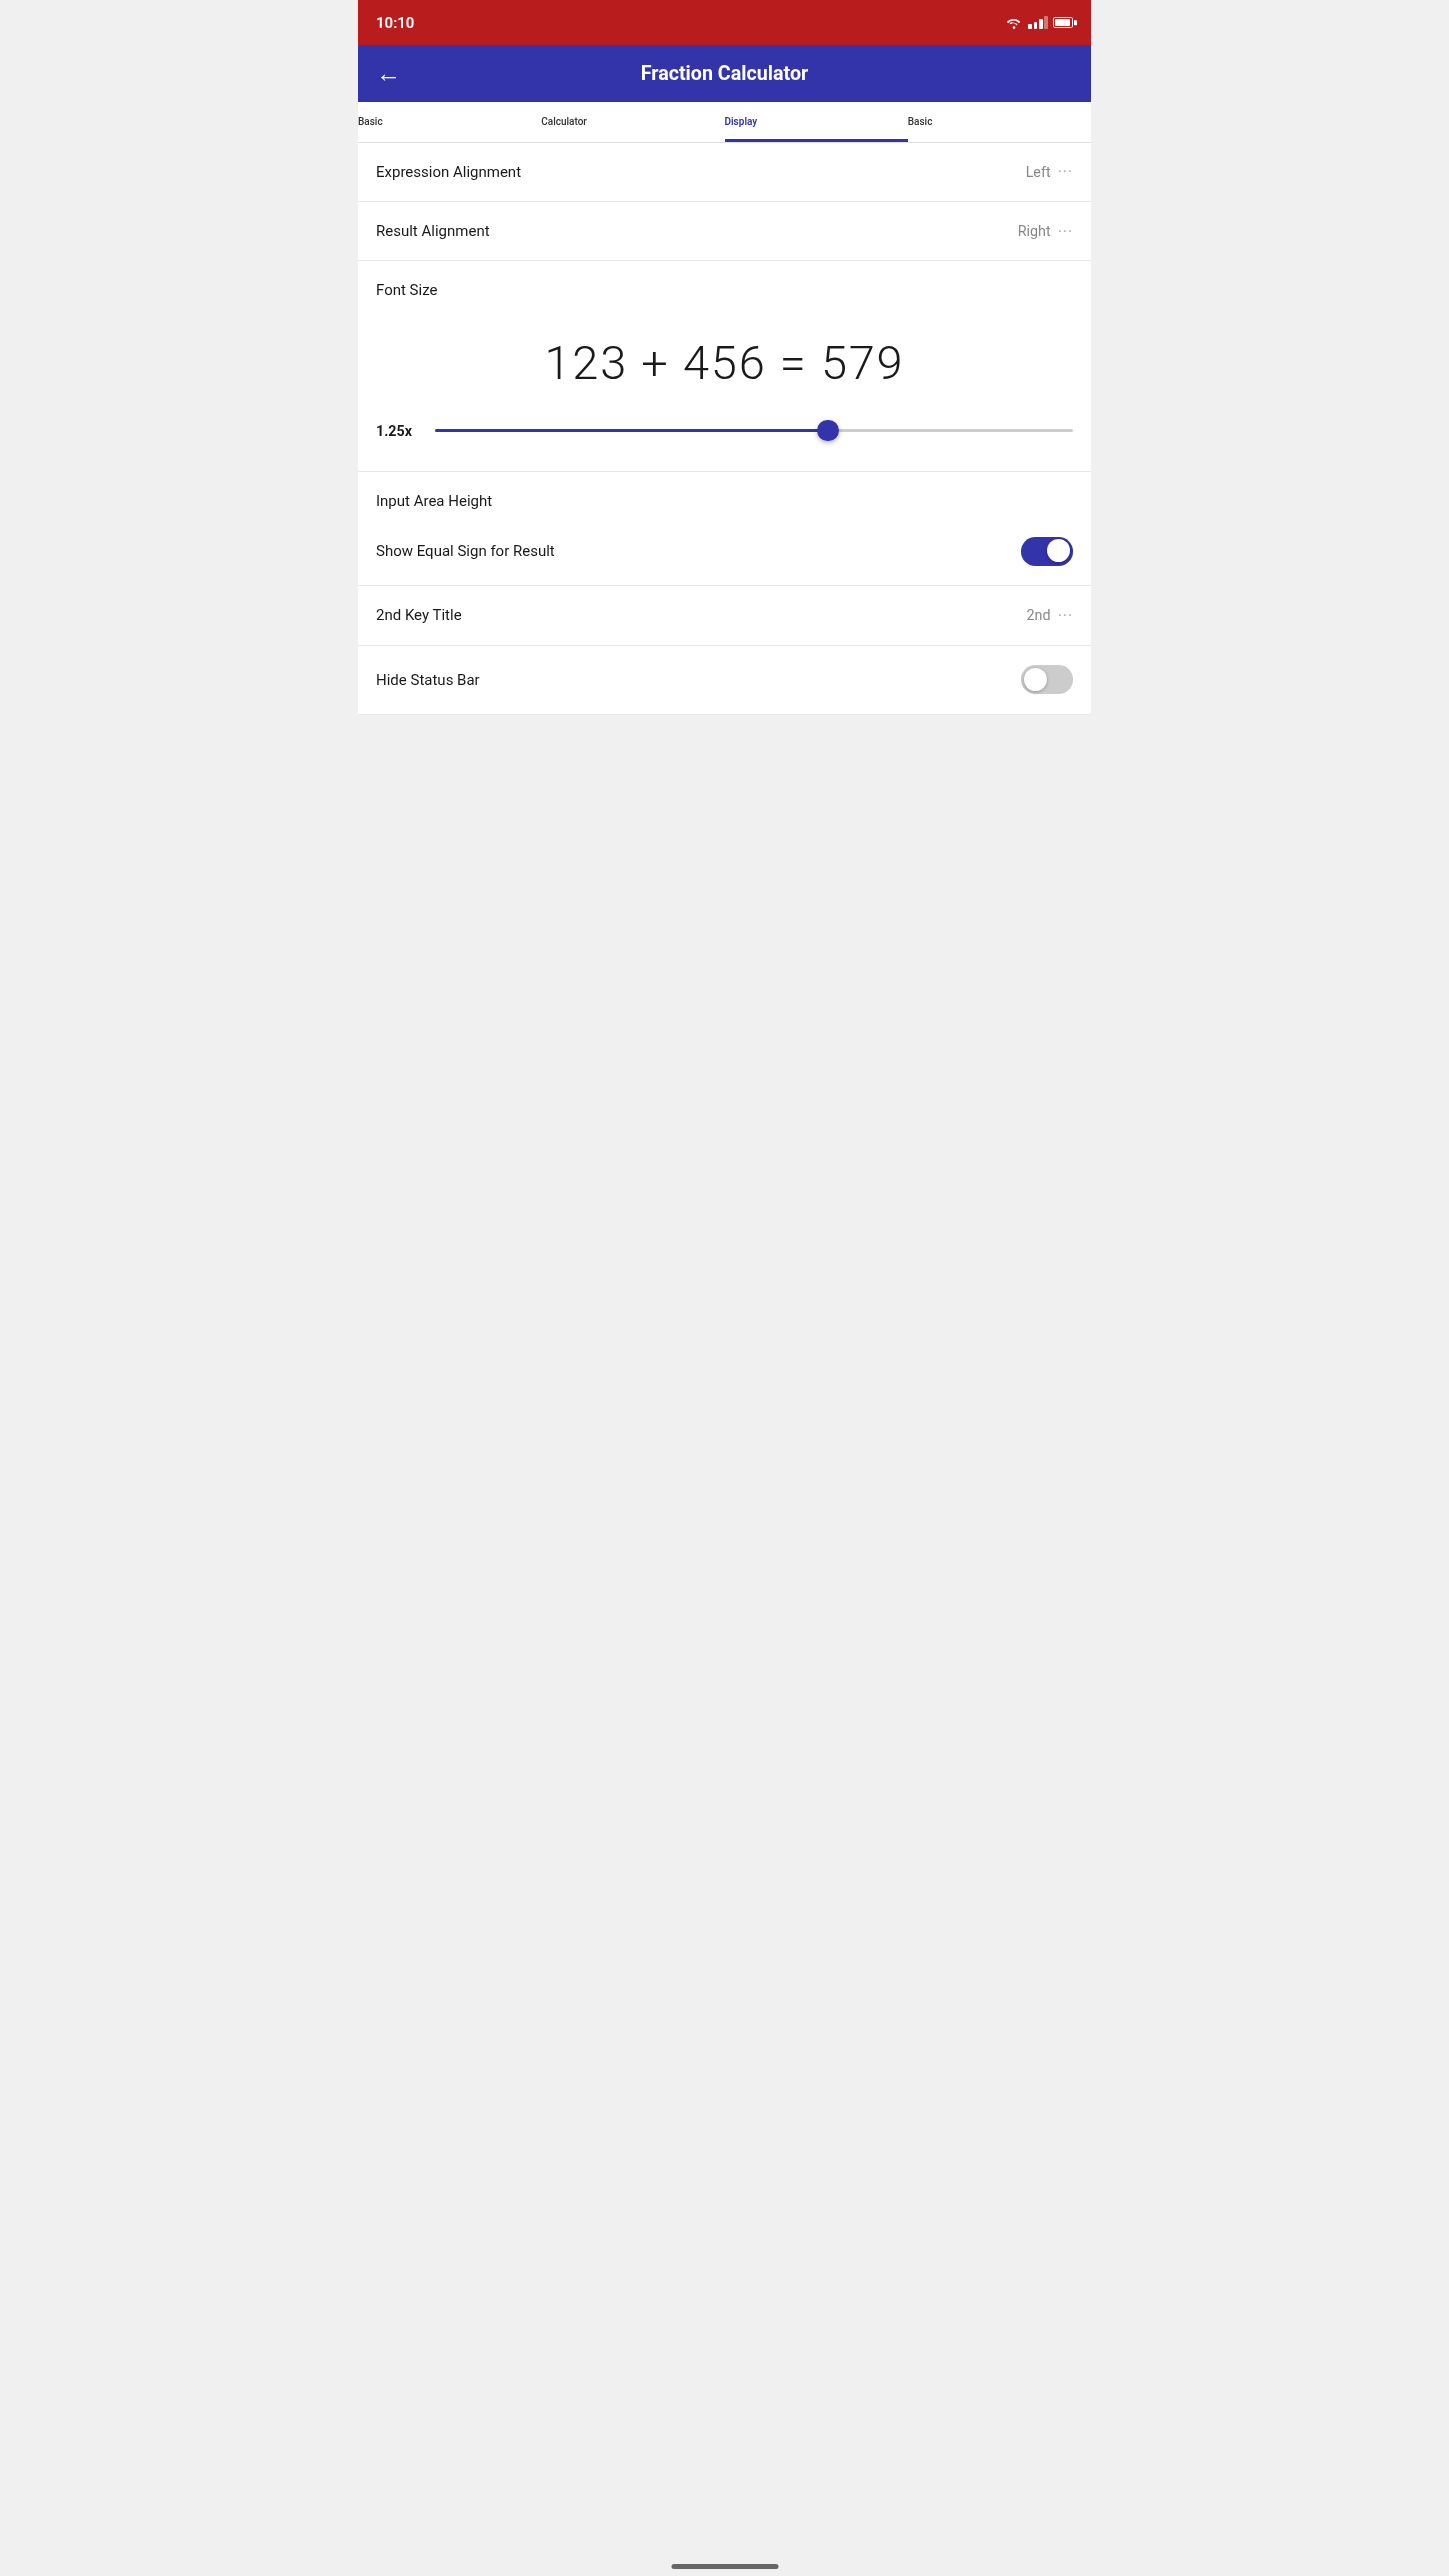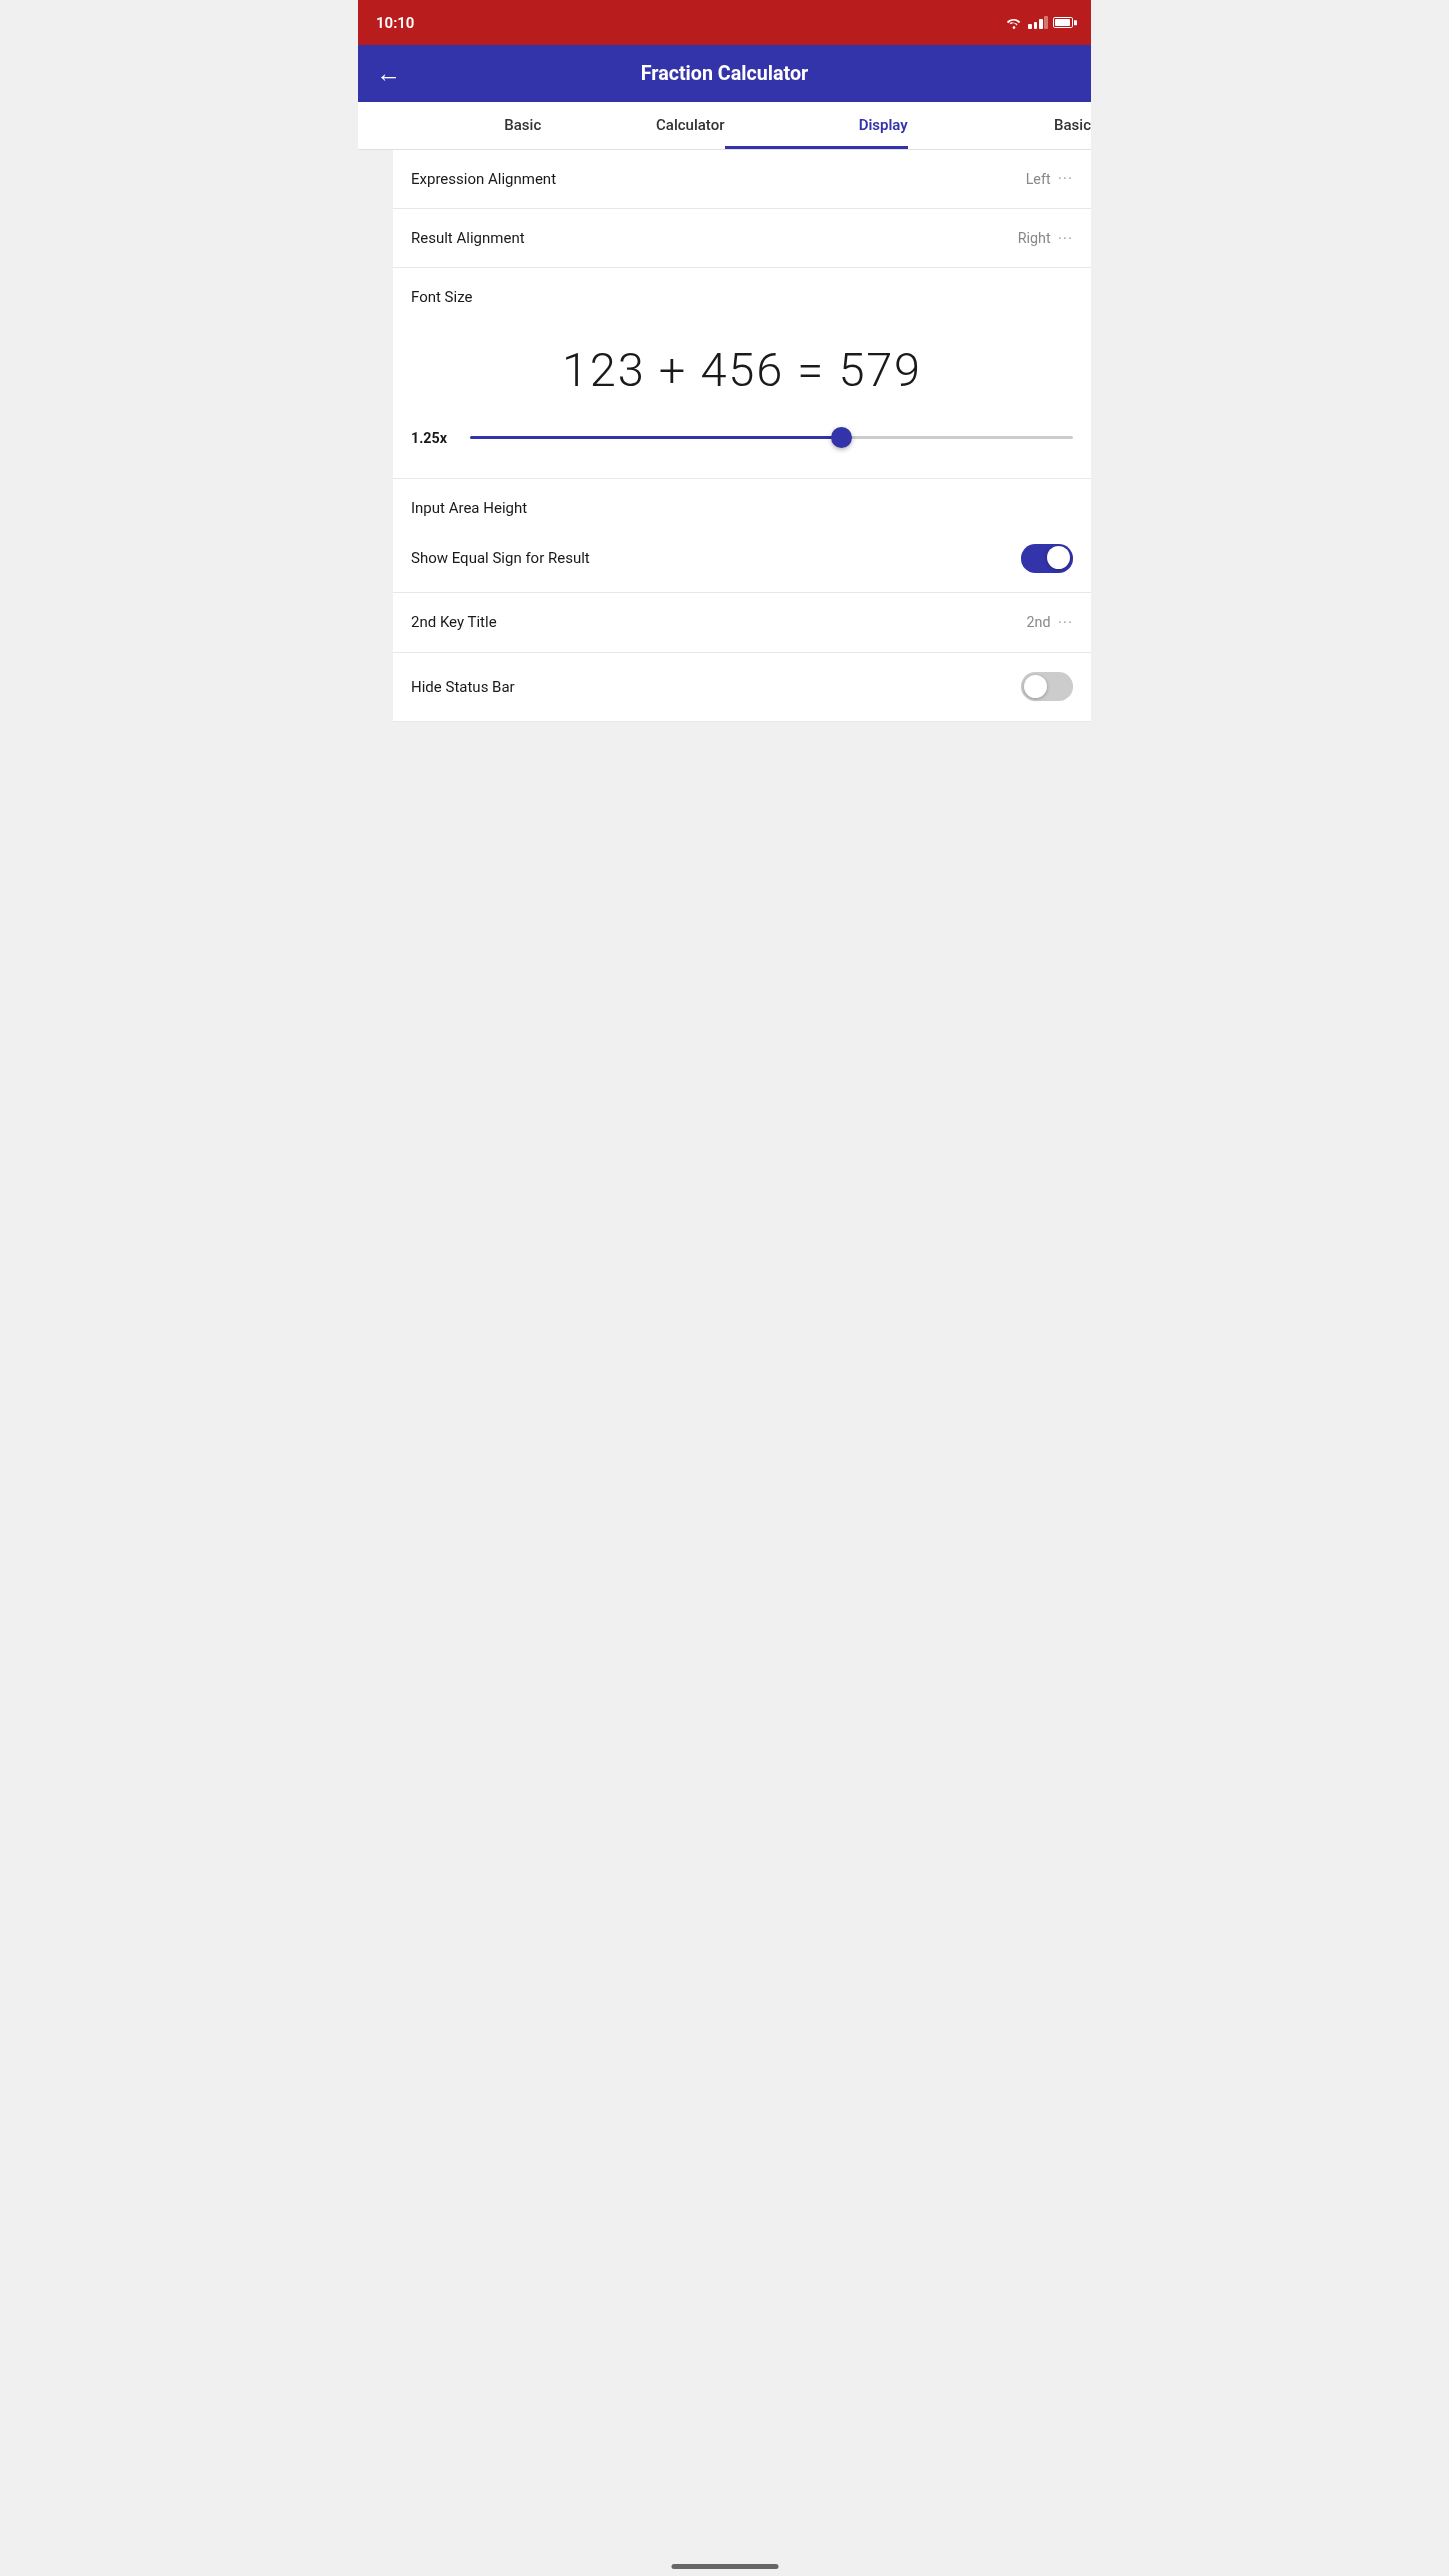--- a/index.html
+++ b/index.html
@@ -72,23 +72,23 @@
 
     
     .tab-bar {
       background: white;
       display: flex;
       border-bottom: 0.9px solid #e0e0e0;
     }
 
     .tab-item {
       flex: 1;
-      text-align: right;
+      text-align: left;
       padding: 14.3px 0;
-      font-size: 15px;
+      font-size: 10px;
       font-weight: 500;
       color: #333;
       cursor: pointer;
       position: relative;
     }
 
     .tab-item.active {
       color: #3333aa;
       font-weight: 600;
     }
@@ -99,21 +99,20 @@
       bottom: 0;
       left: 0;
       right: 0;
       height: 2.7px;
       background: #3333aa;
     }
 
     
     .content {
       background: #7f1d1d;
-      margin-left: 35px;
     }
 
     
     .setting-row {
       display: flex;
       align-items: center;
       justify-content: space-between;
       padding: 19.7px 18px;
       border-bottom: 0.9px solid #e8e8e8;
       background: white;

